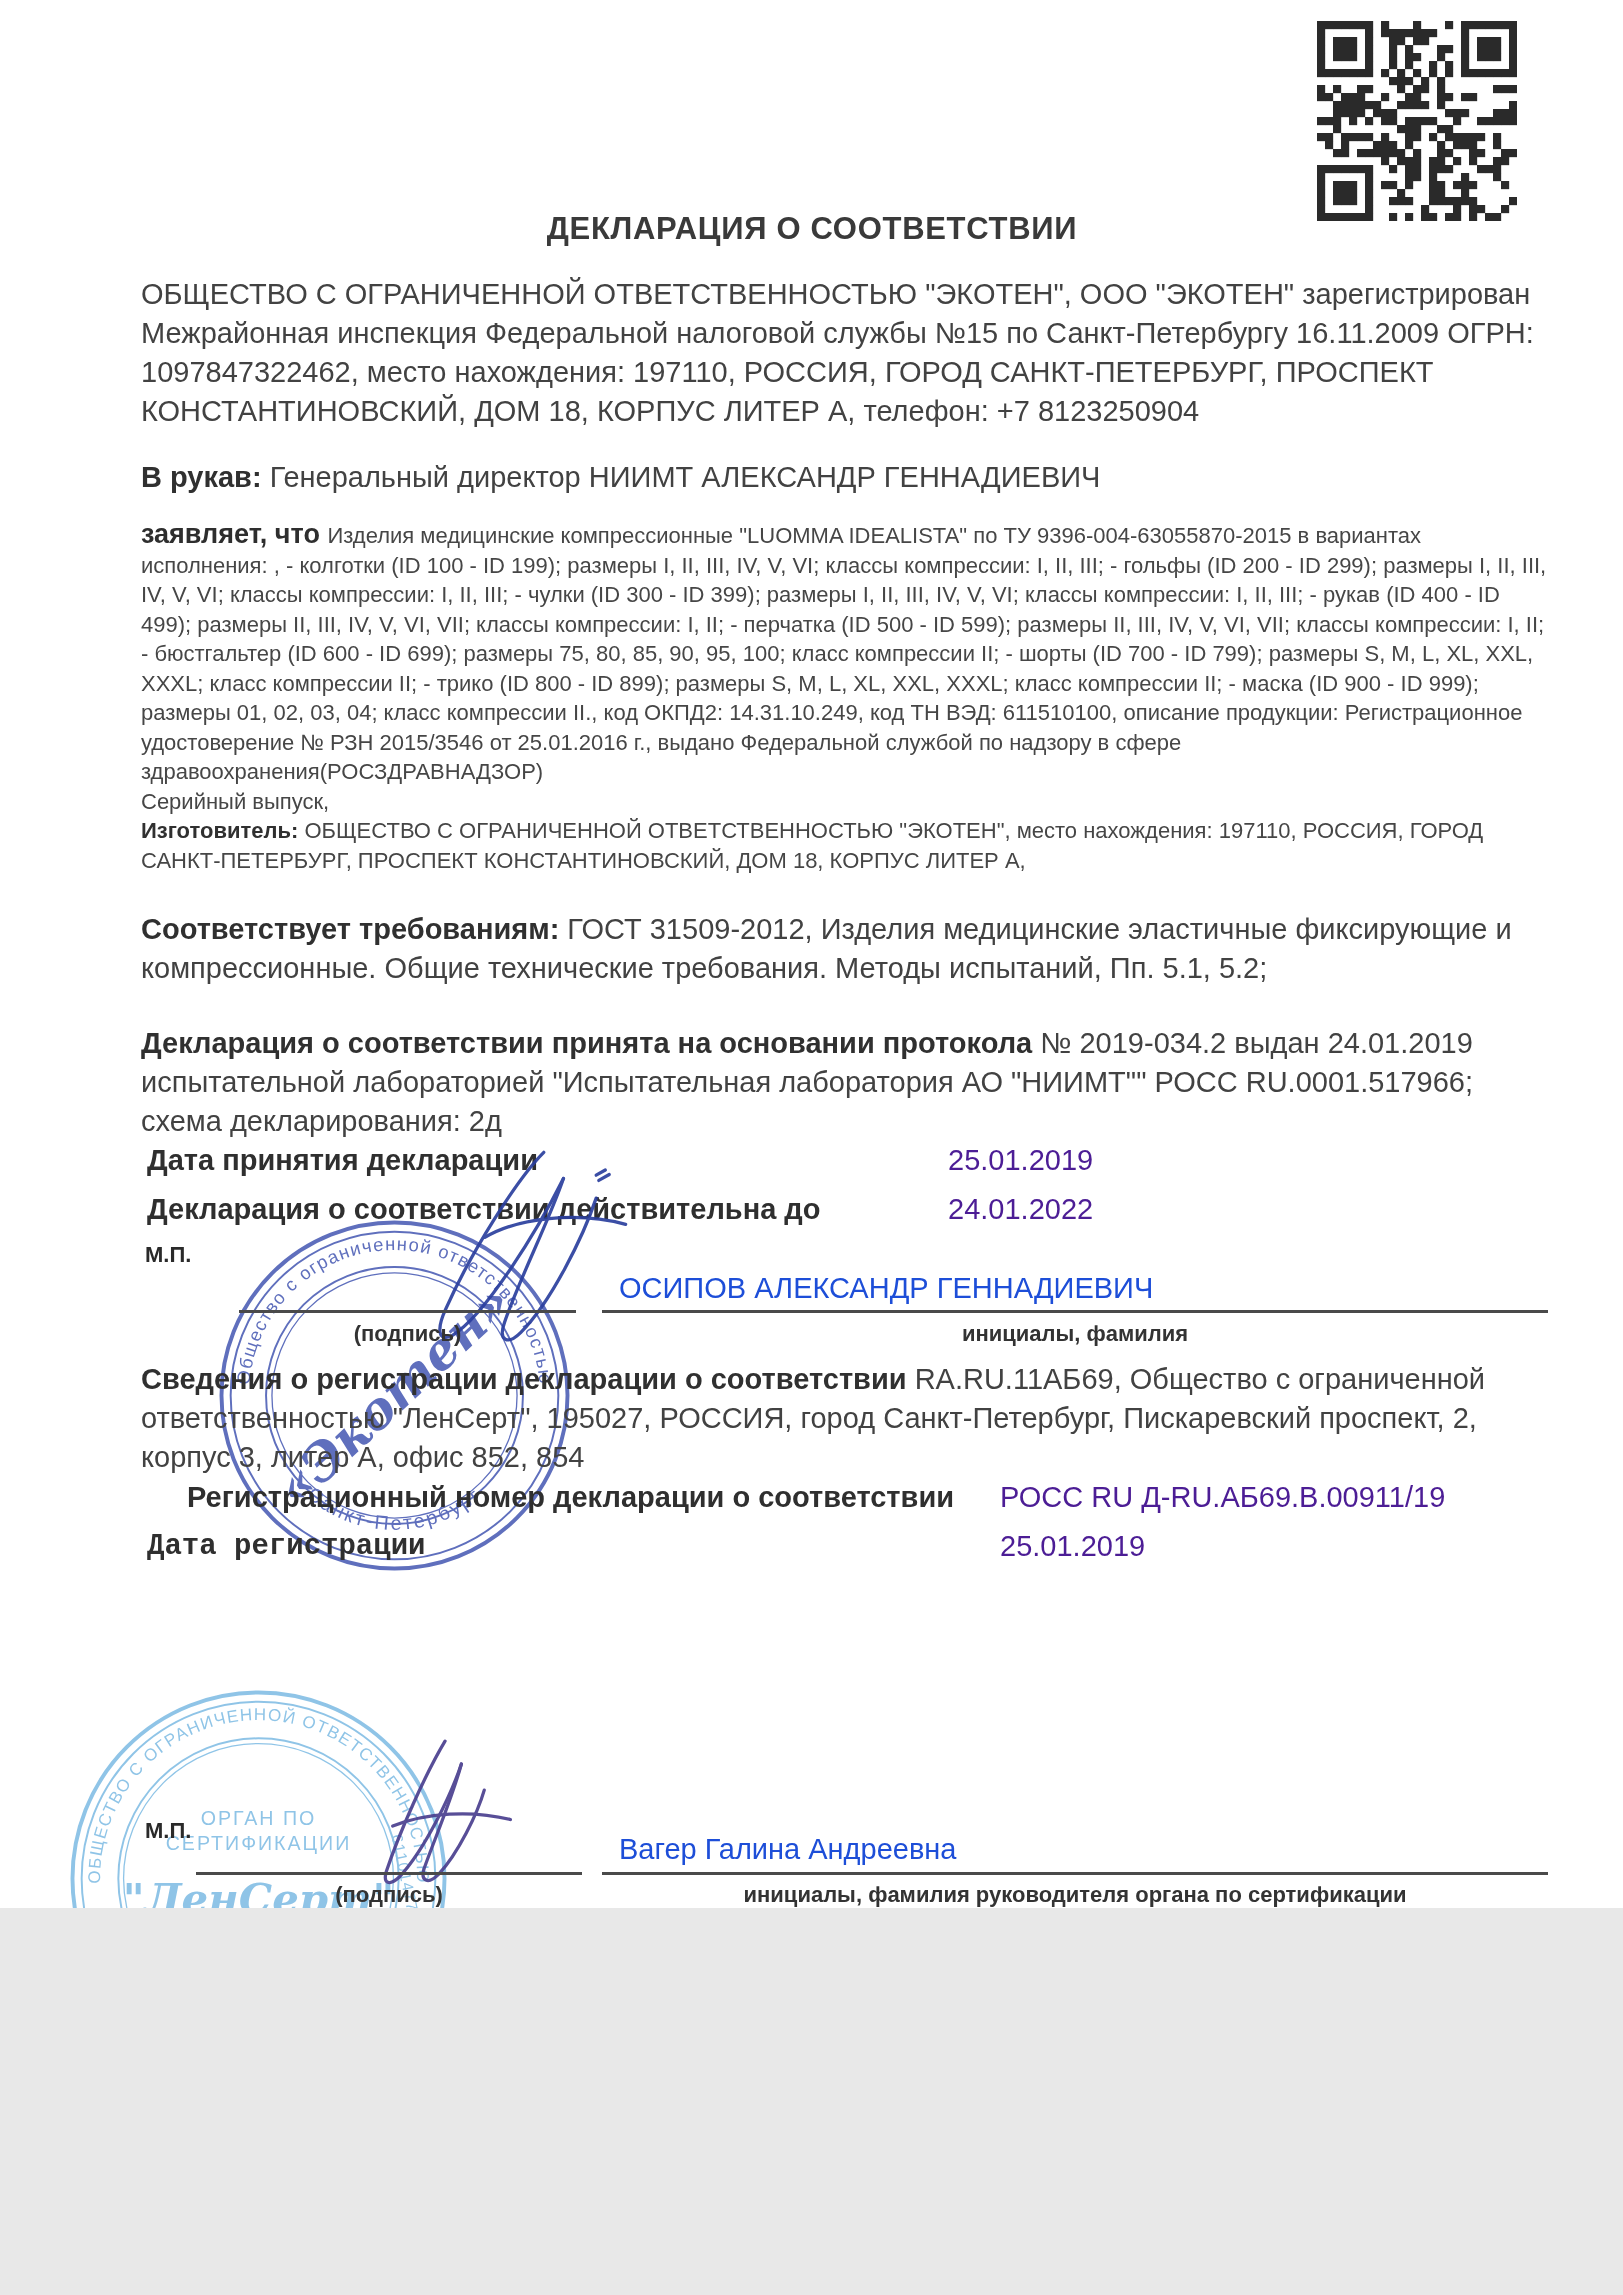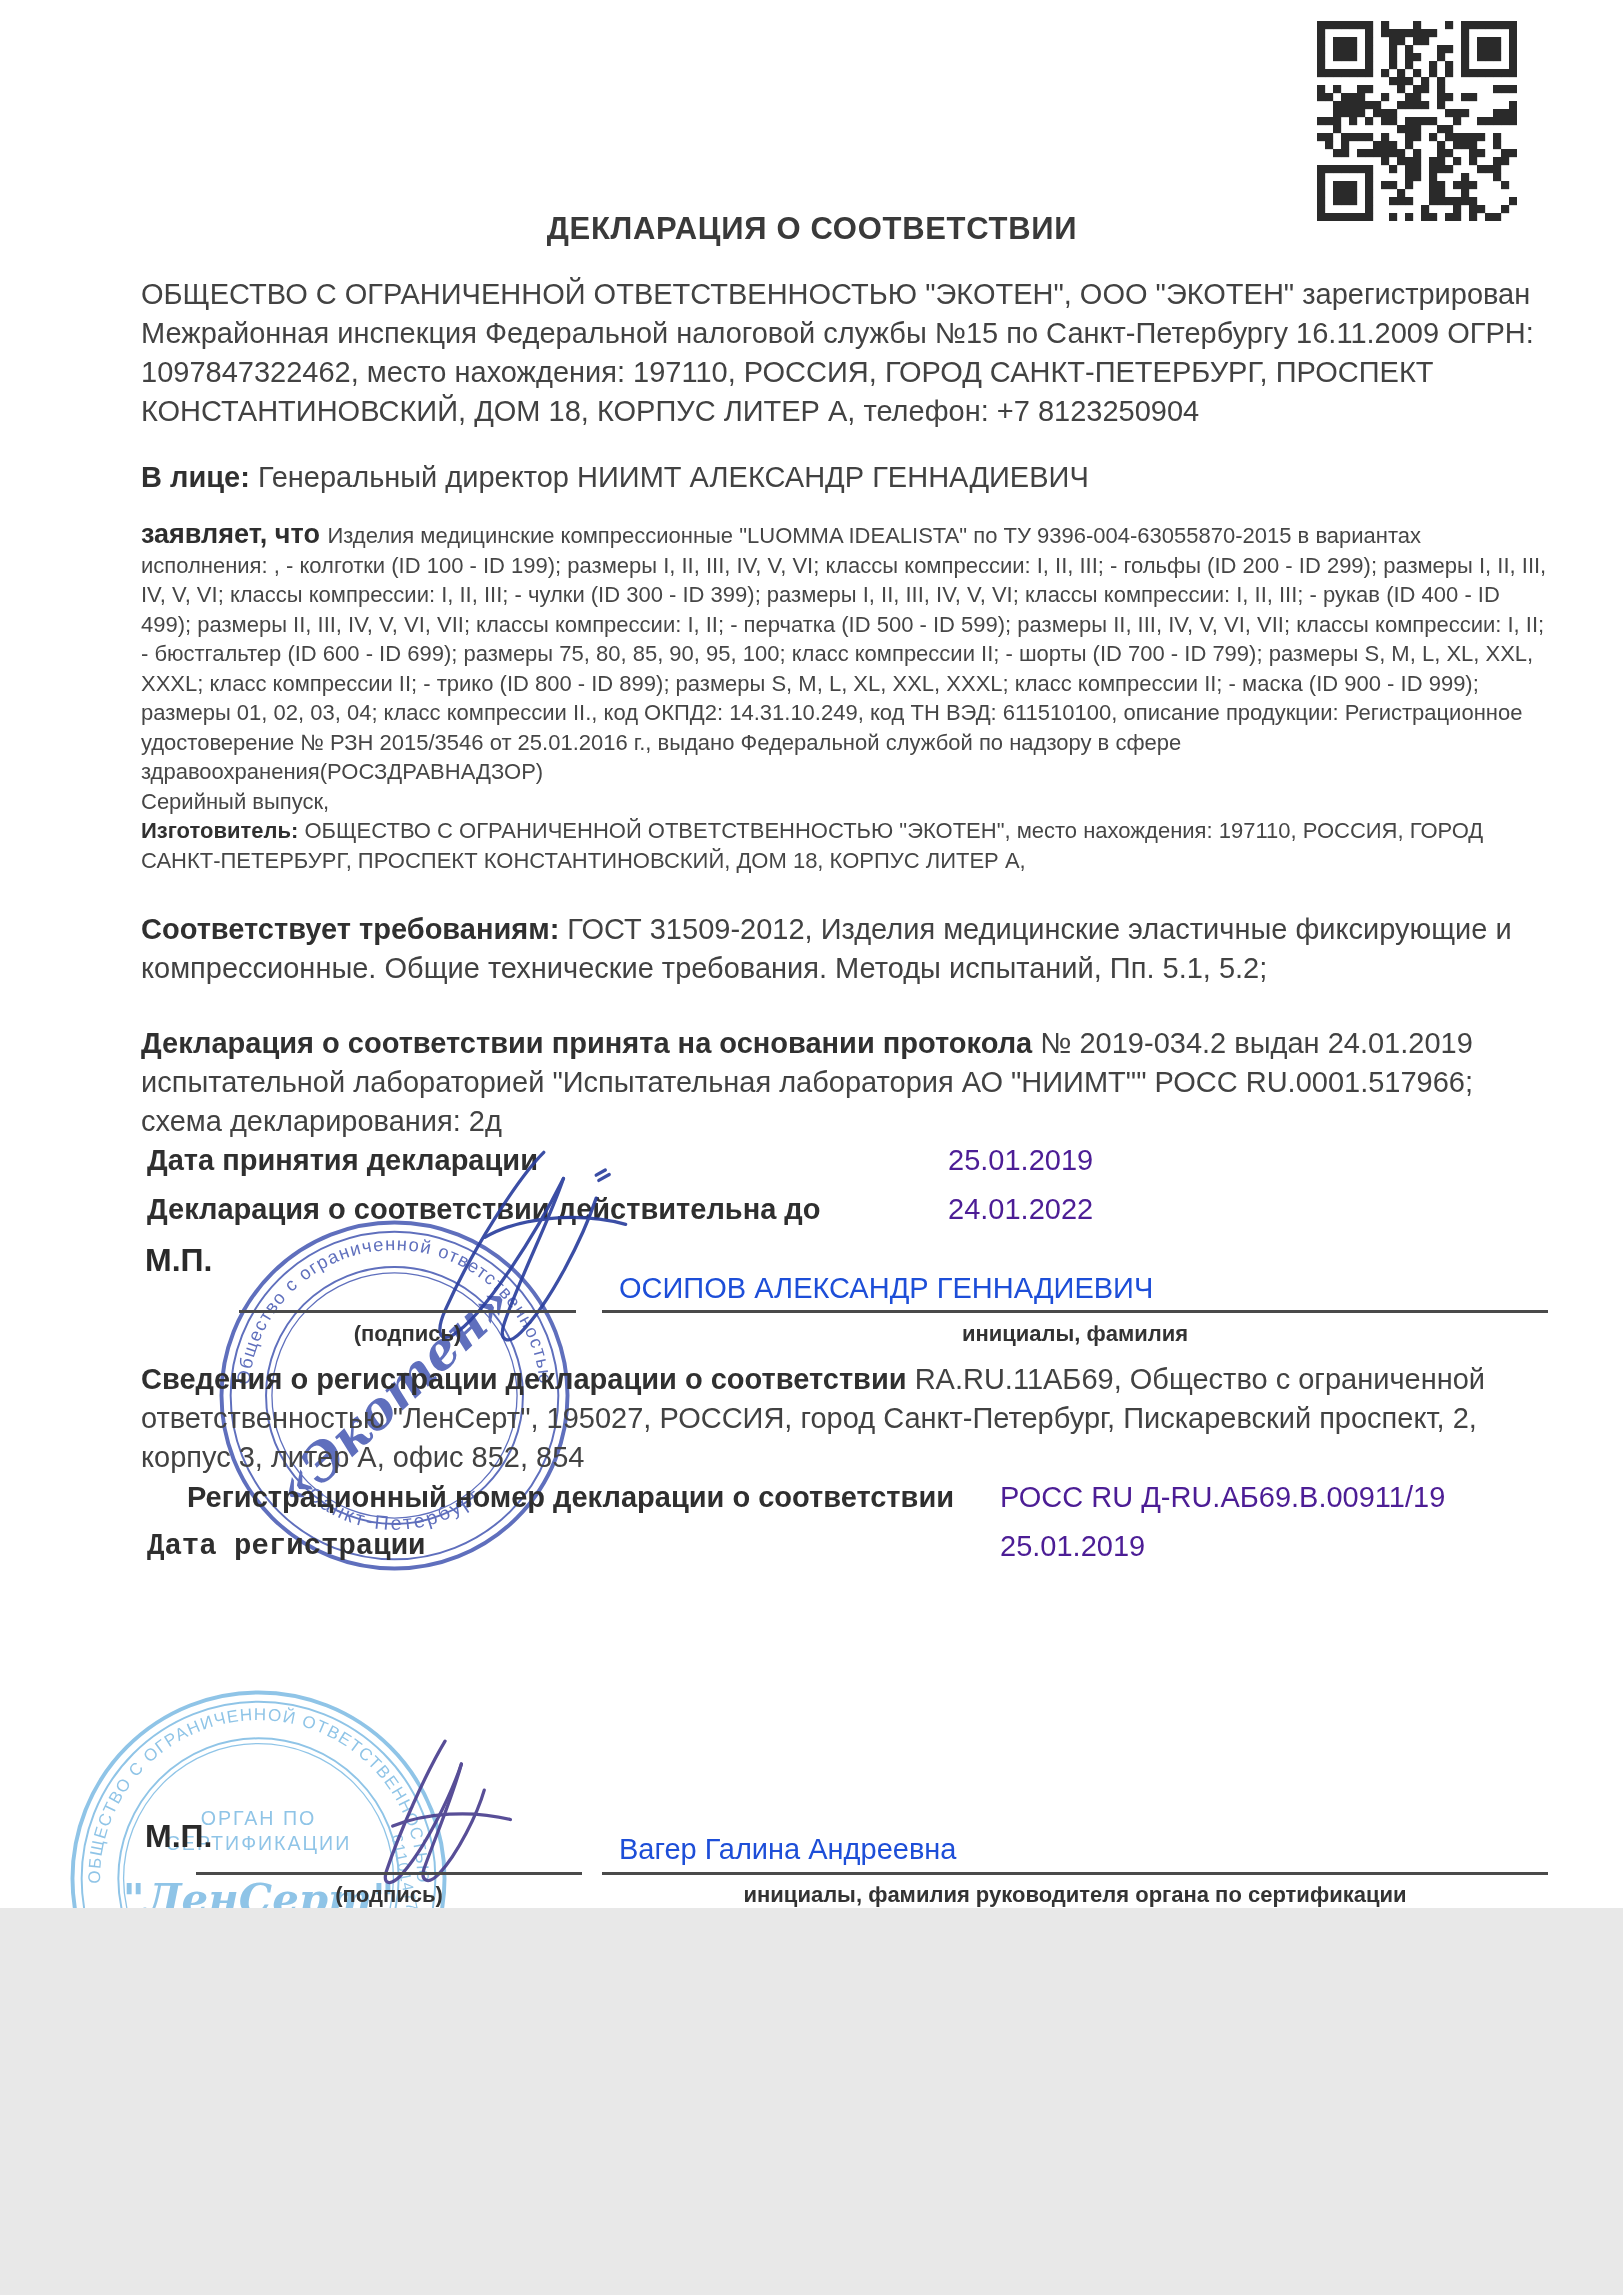--- a/index.html
+++ b/index.html
@@ -11,21 +11,21 @@
   .title{
     left:0;top:211px;width:100%;text-align:center;
     font-size:31px;font-weight:bold;color:#3a3a3a;letter-spacing:0.7px;
   }
   .body-text{font-size:29px;line-height:39px;color:#424242;}
   .small-text{font-size:22px;line-height:29.5px;color:#464646;}
   .lead{font-weight:bold;color:#303030;}
   .lead-big{font-weight:bold;font-size:27px;color:#2e2e2e;}
   .kv-label{font-weight:bold;font-size:29px;color:#2f2f2f;}
   .kv-value{font-size:29px;color:#4c1d95;}
-  .mp{font-weight:bold;font-size:32px;color:#2a2a2a;}
+  .mp{font-weight:bold;font-size:22px;color:#2a2a2a;}
   .sig-line{border-top:3.3px solid #4a4a4a;height:0;}
   .caption{font-weight:bold;font-size:22px;color:#333333;text-align:center;}
   .sig-name{font-size:29px;color:#1d4ed8;}
   .stamp{mix-blend-mode:multiply;}
   .qr{image-rendering:pixelated;}
 </style>
 </head>
 <body>
 
 <div class="page">
@@ -340,21 +340,21 @@
       <rect x="19" y="24" width="1.02" height="1.02" fill="#2a2a2a"></rect>
       <rect x="21" y="24" width="1.02" height="1.02" fill="#2a2a2a"></rect>
       <rect x="22" y="24" width="1.02" height="1.02" fill="#2a2a2a"></rect>
     </svg>
 
   <div class="abs title">ДЕКЛАРАЦИЯ О СООТВЕТСТВИИ</div>
 
   <div class="abs body-text" style="left:141px;top:275px;width:1404px;">ОБЩЕСТВО С ОГРАНИЧЕННОЙ ОТВЕТСТВЕННОСТЬЮ "ЭКОТЕН", ООО "ЭКОТЕН" зарегистрирован Межрайонная инспекция Федеральной налоговой службы №15 по Санкт-Петербургу 16.11.2009 ОГРН: 1097847322462, место нахождения: 197110, РОССИЯ, ГОРОД САНКТ-ПЕТЕРБУРГ, ПРОСПЕКТ КОНСТАНТИНОВСКИЙ, ДОМ 18, КОРПУС ЛИТЕР А, телефон: +7 8123250904</div>
 
   <div class="abs body-text" style="left:141px;top:458px;width:1404px;">
-    <span class="lead">В лице:</span><span> Генеральный директор НИИМТ АЛЕКСАНДР ГЕННАДИЕВИЧ</span>
+    <span class="lead">В рукав:</span><span> Генеральный директор НИИМТ АЛЕКСАНДР ГЕННАДИЕВИЧ</span>
   </div>
 
   <div class="abs small-text" style="left:141px;top:520px;width:1407px;">
     <span class="lead-big">заявляет, что </span><span>Изделия медицинские компрессионные "LUOMMA IDEALISTA" по ТУ 9396-004-63055870-2015 в вариантах исполнения: , - колготки (ID 100 - ID 199); размеры I, II, III, IV, V, VI; классы компрессии: I, II, III; - гольфы (ID 200 - ID 299); размеры I, II, III, IV, V, VI; классы компрессии: I, II, III; - чулки (ID 300 - ID 399); размеры I, II, III, IV, V, VI; классы компрессии: I, II, III; - рукав (ID 400 - ID 499); размеры II, III, IV, V, VI, VII; классы компрессии: I, II; - перчатка (ID 500 - ID 599); размеры II, III, IV, V, VI, VII; классы компрессии: I, II; - бюстгальтер (ID 600 - ID 699); размеры 75, 80, 85, 90, 95, 100; класс компрессии II; - шорты (ID 700 - ID 799); размеры S, M, L, XL, XXL, XXXL; класс компрессии II; - трико (ID 800 - ID 899); размеры S, M, L, XL, XXL, XXXL; класс компрессии II; - маска (ID 900 - ID 999); размеры 01, 02, 03, 04; класс компрессии II., код ОКПД2: 14.31.10.249, код ТН ВЭД: 611510100, описание продукции: Регистрационное удостоверение № РЗН 2015/3546 от 25.01.2016 г., выдано Федеральной службой по надзору в сфере здравоохранения(РОСЗДРАВНАДЗОР)</span><br>
     <span>Серийный выпуск,</span><br>
     <span class="lead">Изготовитель: </span><span>ОБЩЕСТВО С ОГРАНИЧЕННОЙ ОТВЕТСТВЕННОСТЬЮ "ЭКОТЕН", место нахождения: 197110, РОССИЯ, ГОРОД САНКТ-ПЕТЕРБУРГ, ПРОСПЕКТ КОНСТАНТИНОВСКИЙ, ДОМ 18, КОРПУС ЛИТЕР А,</span>
   </div>
 
   <div class="abs body-text" style="left:141px;top:910px;width:1404px;">
     <span class="lead">Соответствует требованиям: </span><span>ГОСТ 31509-2012, Изделия медицинские эластичные фиксирующие и компрессионные. Общие технические требования. Методы испытаний, Пп. 5.1, 5.2;</span>

